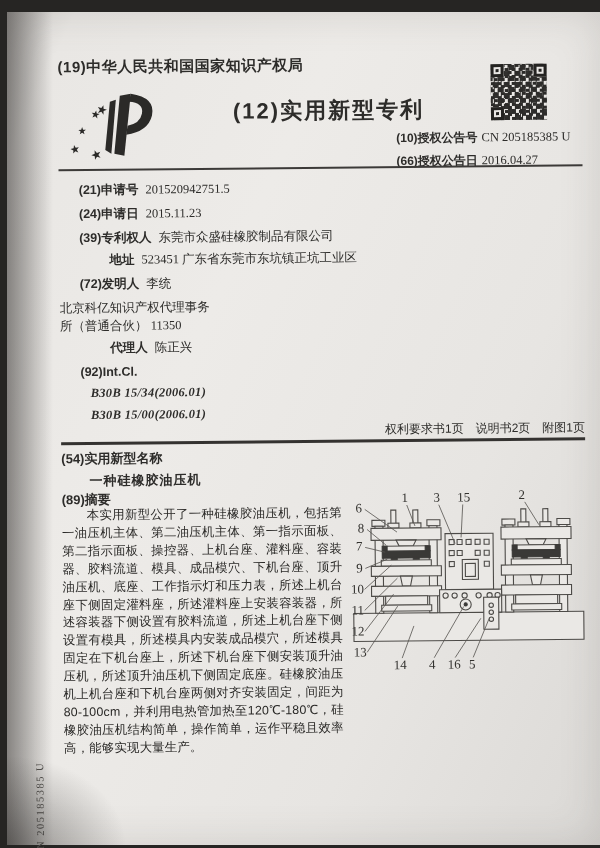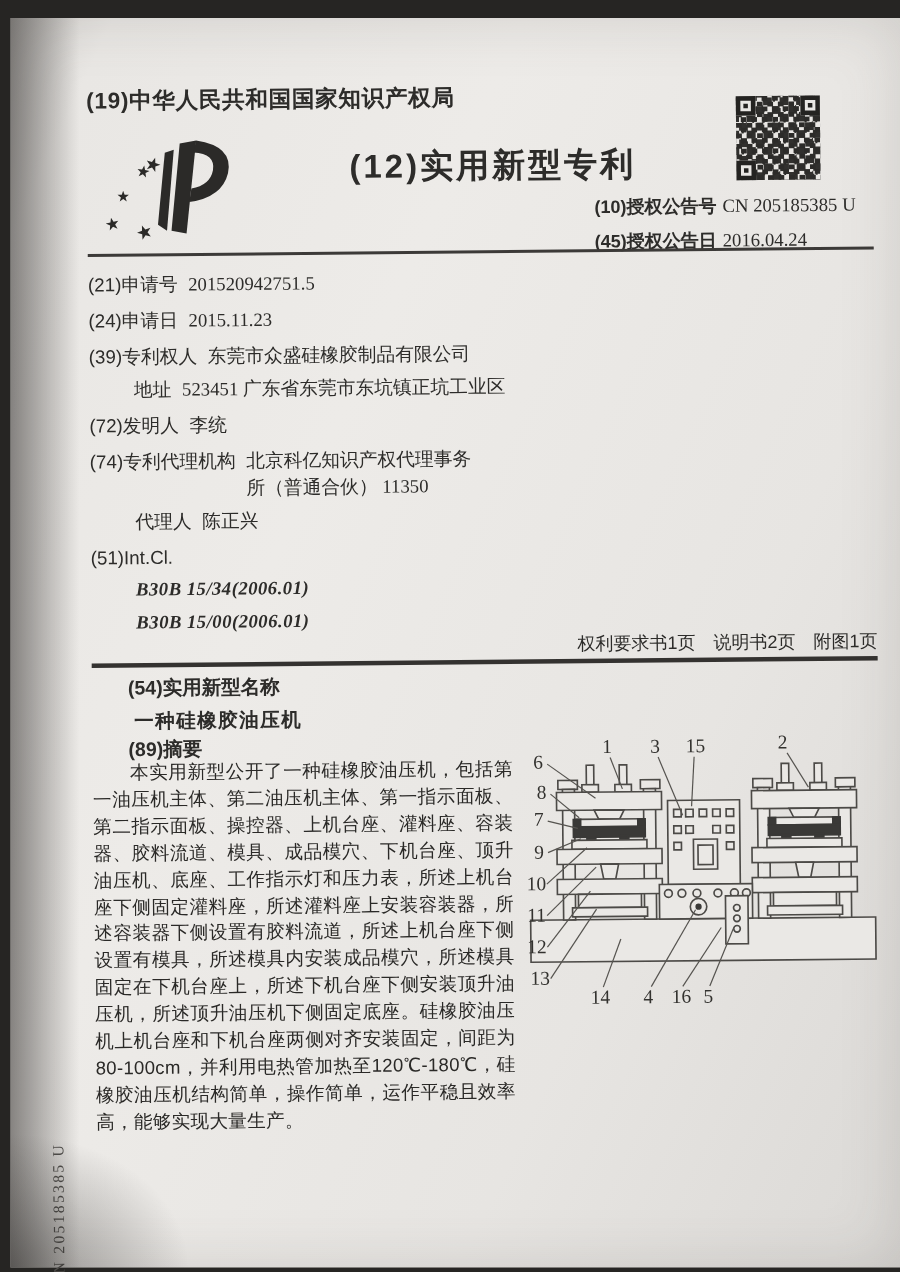--- a/index.html
+++ b/index.html
@@ -39,31 +39,31 @@
   .pub-line .val{font-family:"Liberation Serif",serif;font-size:12.5px;margin-left:4px;}
   .pub-no{top:119px;}
   .pub-date{top:142px;}
 
   .hr1{left:54px;top:155px;width:524px;height:2px;background:#3c3a38;}
   .hr2{left:54px;top:428px;width:524px;height:2.5px;background:#343230;}
 
   .biblio{left:54px;top:161px;width:336px;font-size:12.5px;}
   .biblio .row{display:flex;margin-top:6px;line-height:18px;}
   .biblio .row.tight{margin-top:4px;}
-  .biblio .lbl{font-weight:normal;white-space:nowrap;margin-right:7px;}
+  .biblio .lbl{font-weight:bold;white-space:nowrap;margin-right:7px;margin-left:20px;}
   .biblio .val{font-family:"Liberation Serif",serif;}
   .biblio .indent{padding-left:30px;}
   .addr-val{max-width:238px;}
   .agency-val{max-width:158px;}
   .intcl-item{font-family:"Liberation Serif",serif;font-style:italic;font-weight:bold;
     padding-left:30px;margin-top:3px;line-height:19px;letter-spacing:.3px;}
 
   .pages-info{left:300px;top:410px;width:278px;text-align:right;font-size:12px;white-space:nowrap;}
 
-  .sec-label{font-weight:bold;font-size:13px;margin-left:24px;}
+  .sec-label{font-weight:bold;font-size:13px;}
   .s54{left:54px;top:436px;}
   .invention-title{left:82px;top:458px;font-size:13px;font-weight:600;letter-spacing:1px;}
   .s57{left:54px;top:477px;}
   .abstract{
     left:54px;top:493px;width:280px;
     font-size:12.4px;line-height:17.9px;text-align:justify;
     text-indent:2em;letter-spacing:.2px;color:#2a2927;
   }
 
   .logo{left:64px;top:74px;}
@@ -118,21 +118,21 @@
     <div class="abs qr">
       <div class="finder f-tl"></div>
       <div class="finder f-tr"></div>
       <div class="finder f-bl"></div>
     </div>
 
     <div class="abs pub-line pub-no">
       <span class="lbl">(10)授权公告号</span><span class="val">CN 205185385 U</span>
     </div>
     <div class="abs pub-line pub-date">
-      <span class="lbl">(45)授权公告日</span><span class="val">2016.04.24</span>
+      <span class="lbl">(66)授权公告日</span><span class="val">2016.04.27</span>
     </div>
 
     <div class="abs hr1"></div>
 
     <div class="abs biblio">
       <div class="row">
         <span class="lbl">(21)申请号</span>
         <span class="val">201520942751.5</span>
       </div>
       <div class="row">
@@ -145,29 +145,28 @@
       </div>
       <div class="row tight indent">
         <span class="lbl">地址</span>
         <span class="val addr-val">523451 广东省东莞市东坑镇正坑工业区</span>
       </div>
       <div class="row">
         <span class="lbl">(72)发明人</span>
         <span class="val">李统</span>
       </div>
       <div class="row">
-        <span class="lbl">(74)专利代理机构</span>
         <span class="val agency-val">北京科亿知识产权代理事务所（普通合伙） 11350</span>
       </div>
       <div class="row tight indent">
         <span class="lbl">代理人</span>
         <span class="val">陈正兴</span>
       </div>
       <div class="row">
-        <span class="lbl">(51)Int.Cl.</span>
+        <span class="lbl">(92)Int.Cl.</span>
       </div>
       <div class="intcl-item">B30B 15/34(2006.01)</div>
       <div class="intcl-item">B30B 15/00(2006.01)</div>
     </div>
 
     <div class="abs pages-info">权利要求书1页　说明书2页　附图1页</div>
 
     <div class="abs hr2"></div>
 
     <div class="abs sec-label s54">(54)实用新型名称</div>

